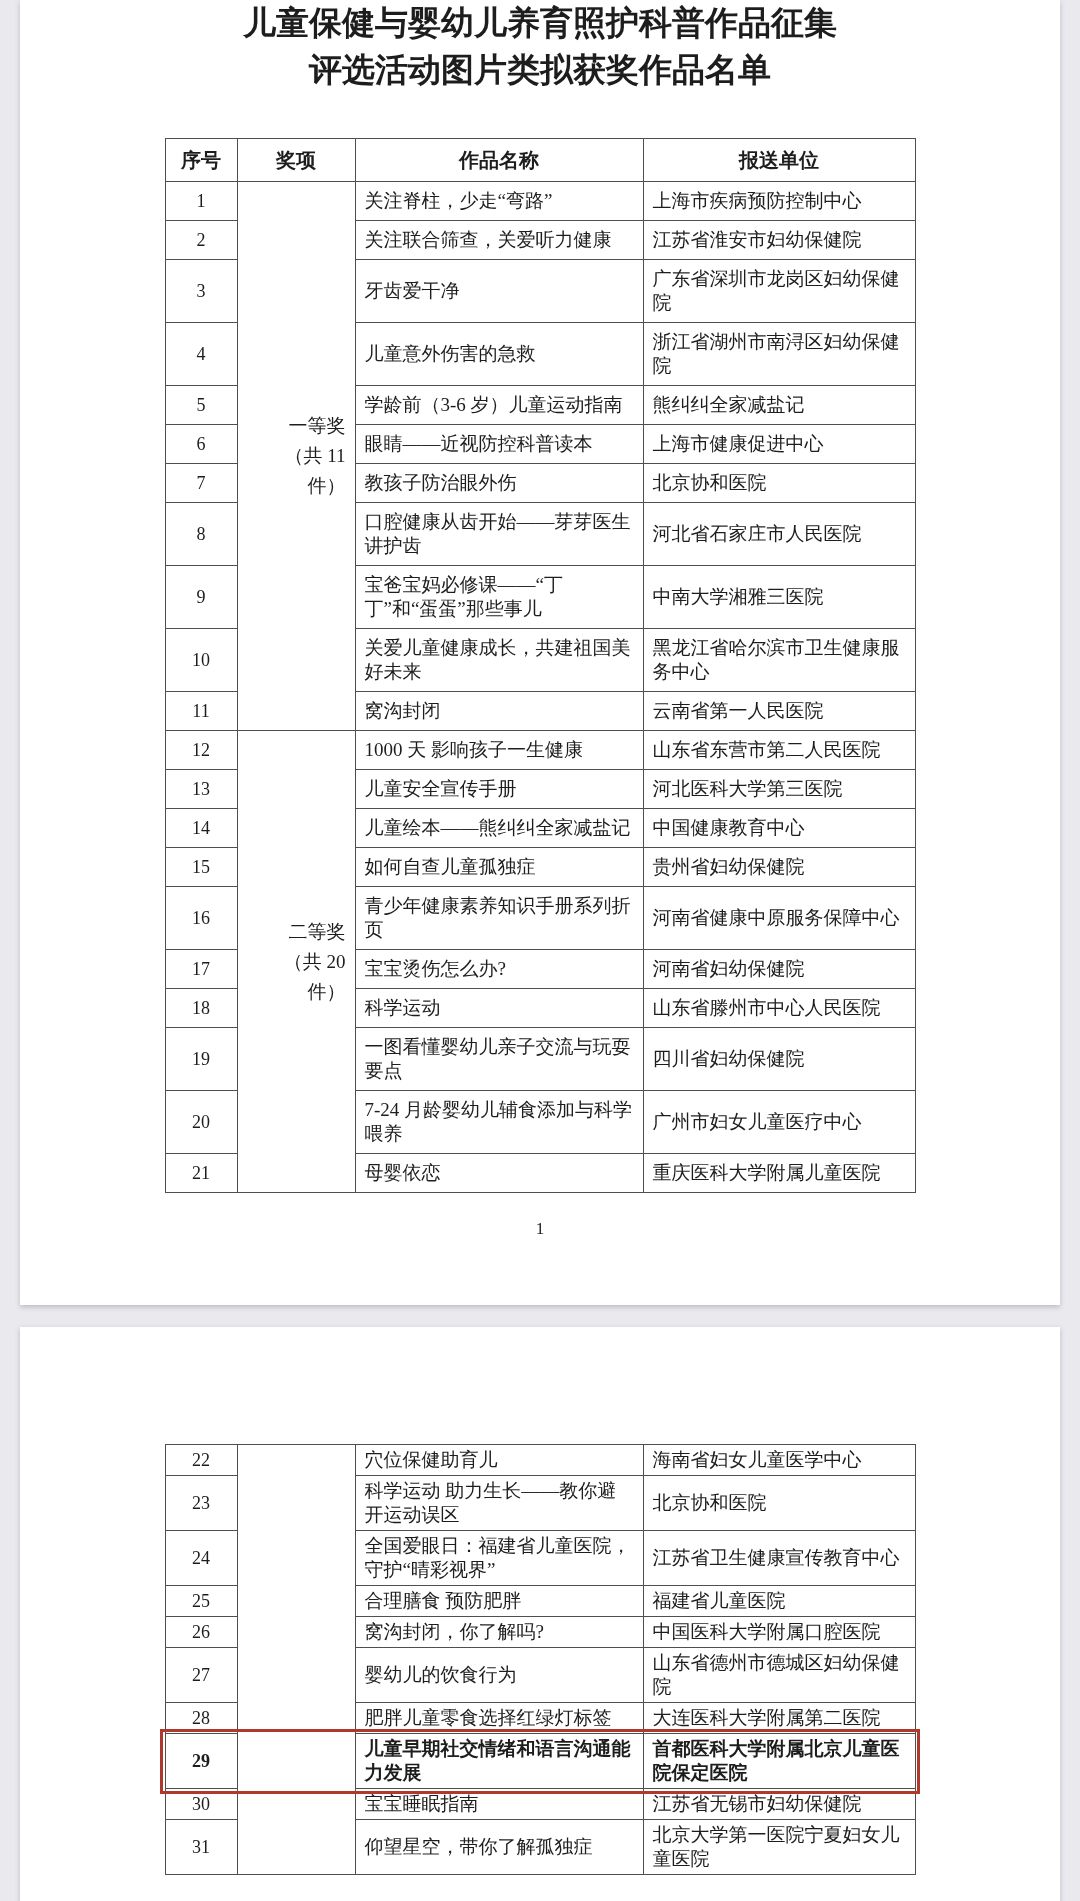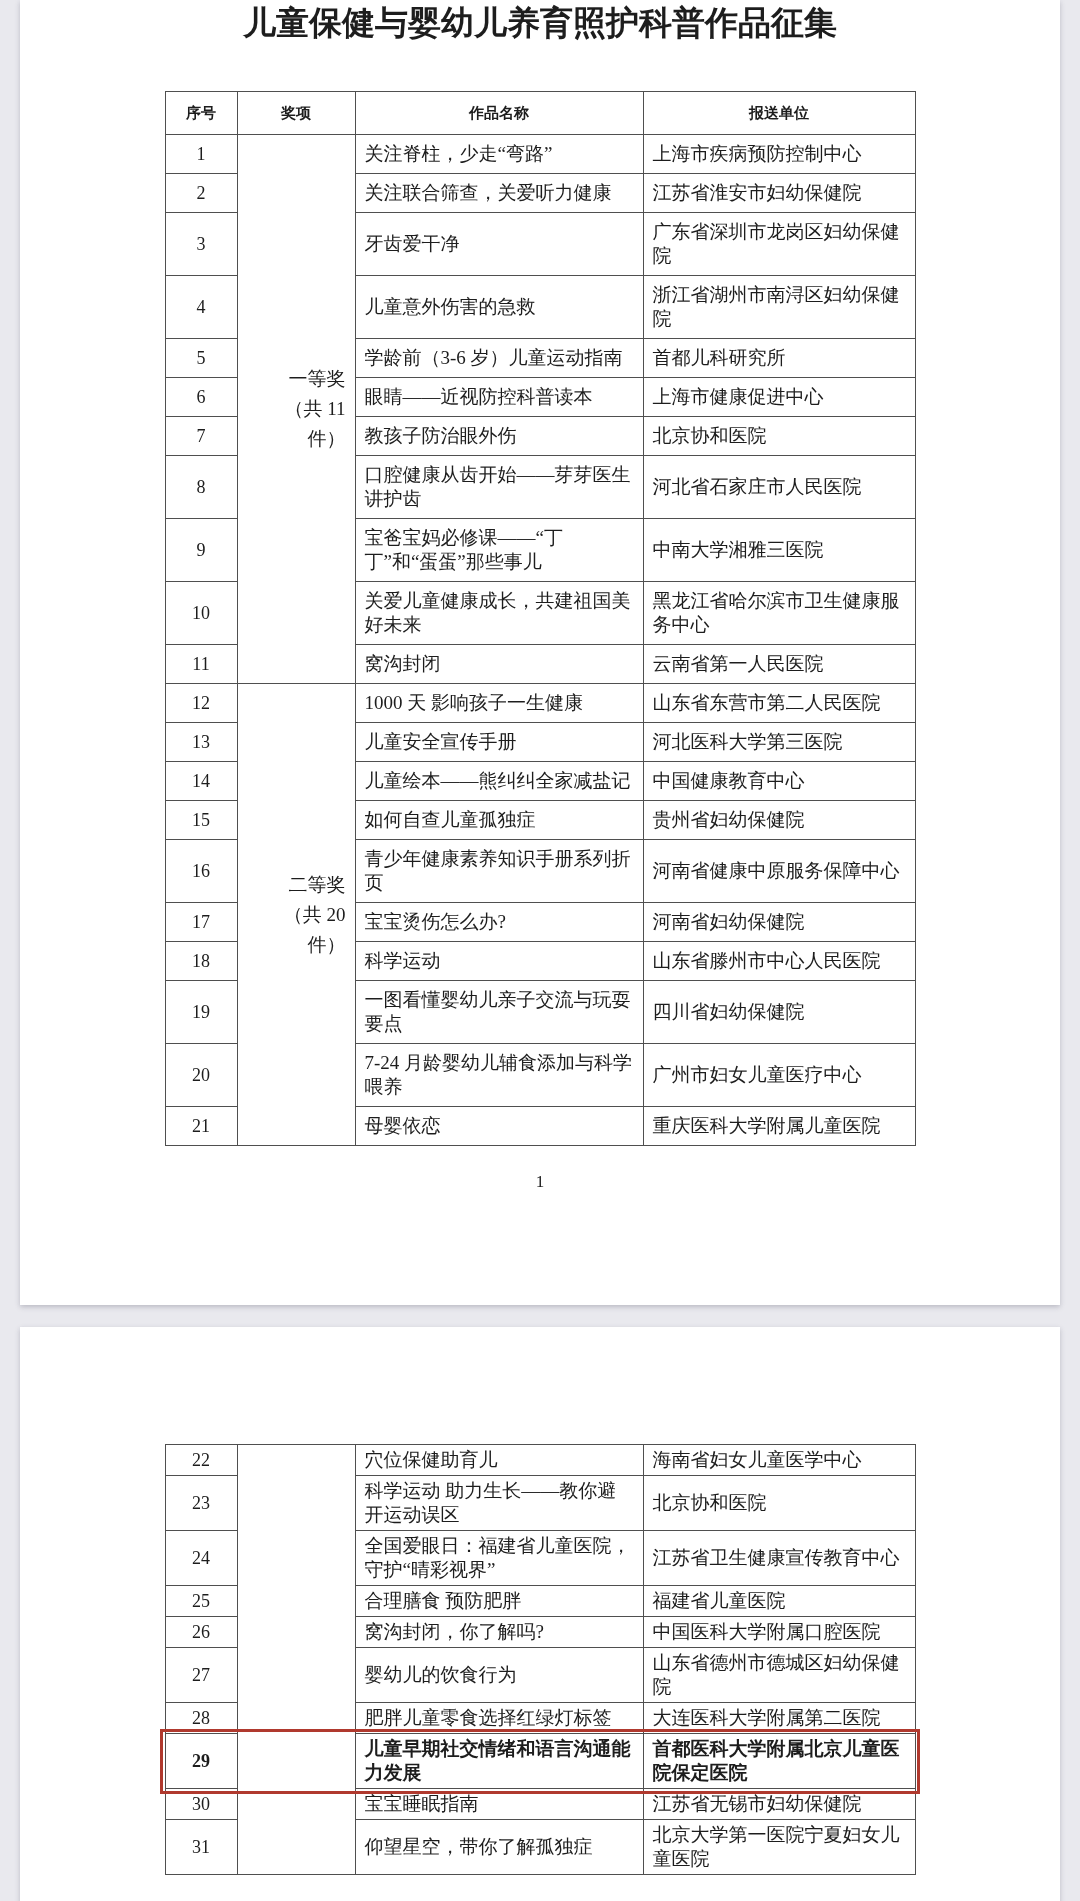--- a/index.html
+++ b/index.html
@@ -34,21 +34,21 @@
   }
   .page-2 table.award-table{margin-top:0;}
   .award-table th,.award-table td{
     border:1px solid #4f4f4f;
     font-size:19px;
     line-height:24px;
     vertical-align:middle;
     word-break:break-all;
   }
   .award-table th{
-    font-size:15px;
+    font-size:20px;
     font-weight:bold;
     text-align:center;
     padding:9px 4px;
   }
   .t1 td{padding:7px 9px;}
   .t2 td{padding:3px 9px;}
   td.c-no{text-align:center;font-size:18px;}
   td.c-award{text-align:right;}
   td.c-award div{line-height:30px;}
   td.c-work,td.c-unit{text-align:left;}
@@ -57,20 +57,21 @@
     text-align:center;
     font-size:17px;
     margin-top:26px;
   }
 </style>
 </head>
 <body>
 
 <div class="page page-1">
   <div class="doc-title">儿童保健与婴幼儿养育照护科普作品征集</div>
+  <div class="doc-title">评选活动图片类拟获奖作品名单</div>
 
   <table class="award-table t1">
     <colgroup>
         <col style="width:72px">
         <col style="width:118px">
         <col style="width:288px">
         <col style="width:272px">
       </colgroup>
     <thead>
       <tr>
@@ -101,21 +102,21 @@
           <td class="c-unit">广东省深圳市龙岗区妇幼保健院</td>
         </tr>
         <tr>
           <td class="c-no">4</td>
           <td class="c-work">儿童意外伤害的急救</td>
           <td class="c-unit">浙江省湖州市南浔区妇幼保健院</td>
         </tr>
         <tr>
           <td class="c-no">5</td>
           <td class="c-work">学龄前（3-6 岁）儿童运动指南</td>
-          <td class="c-unit">首都儿科研究所</td>
+          <td class="c-unit">熊纠纠全家减盐记</td>
         </tr>
         <tr>
           <td class="c-no">6</td>
           <td class="c-work">眼睛——近视防控科普读本</td>
           <td class="c-unit">上海市健康促进中心</td>
         </tr>
         <tr>
           <td class="c-no">7</td>
           <td class="c-work">教孩子防治眼外伤</td>
           <td class="c-unit">北京协和医院</td>

